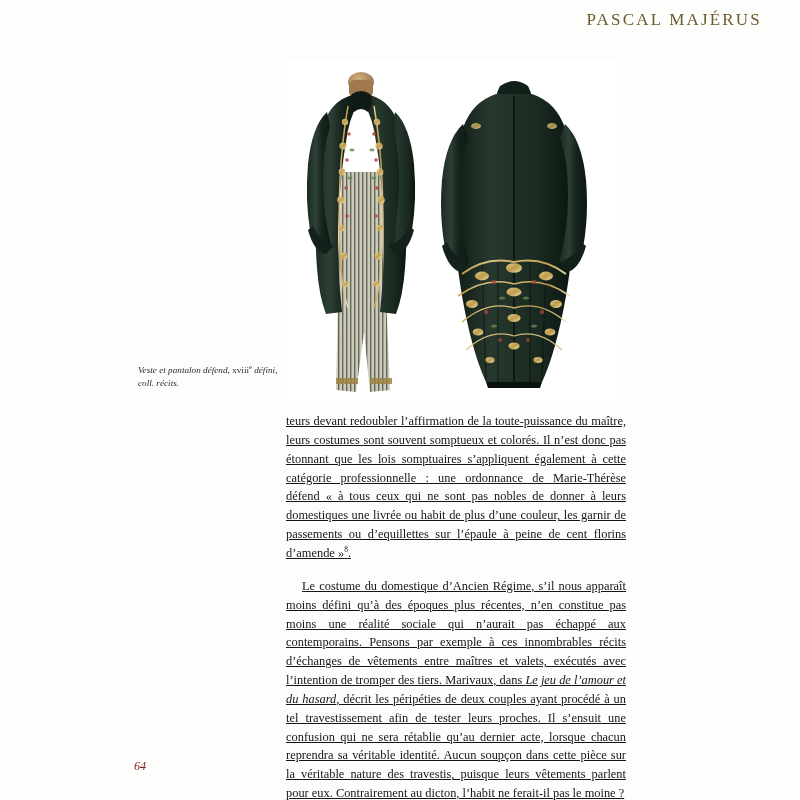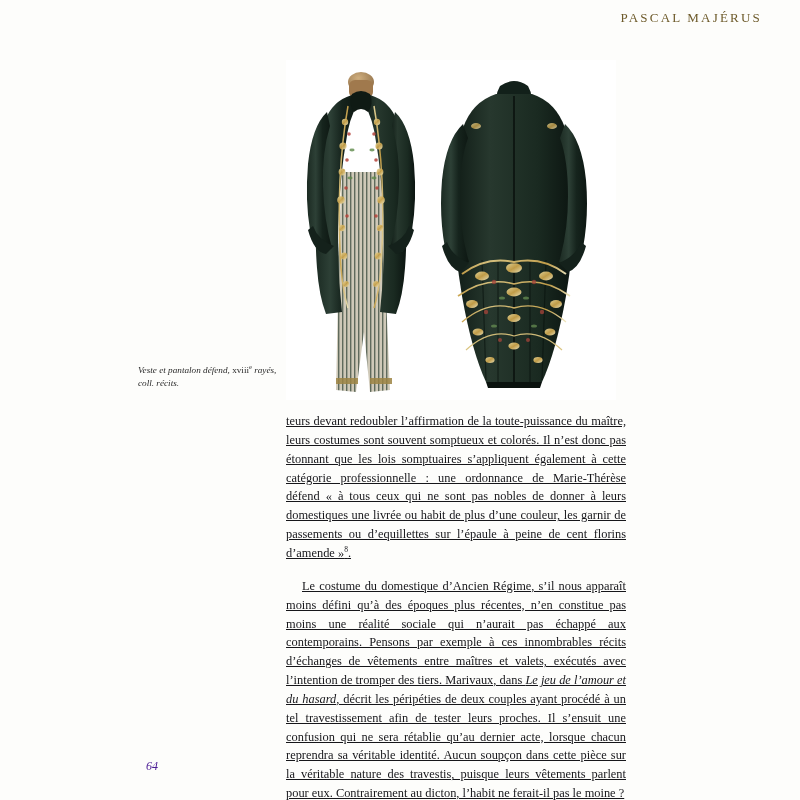--- a/index.html
+++ b/index.html
@@ -16,21 +16,21 @@
     font-family: "Liberation Serif", serif;
     color: #1a1a1a;
   }
 
   
   .running-head {
     position: absolute;
     top: 10px;
     right: 38px;
     font-family: "Liberation Serif", serif;
-    font-size: 13px;
+    font-size: 17px;
     letter-spacing: 2.2px;
     color: #6d5a2a;
     text-transform: uppercase;
     white-space: nowrap;
   }
 
   
   .figure {
     position: absolute;
     left: 286px;
@@ -101,25 +101,25 @@
     font-style: italic;
   }
   .body-col .note {
     font-size: 7.5px;
     vertical-align: super;
   }
 
   
   .folio {
     position: absolute;
-    left: 146px;
+    left: 134px;
     bottom: 26px;
     font-family: "Liberation Serif", serif;
     font-size: 12px;
-    color: #4c1d95;
+    color: #7f1d1d;
     font-style: italic;
     margin-top: 6px;
   }
 </style>
 </head>
 <body>
 
 <div class="page">
 
   <div class="running-head">
@@ -288,21 +288,21 @@
           </g>
 
           <path d="M200 322 L256 322 L254 328 L202 328 Z" fill="#0a120e"></path>
         </g>
       </svg>
     </div>
   </div>
 
   <div class="caption">
     <span>Veste et pantalon défend,</span>
-    <span class="roman">xviii</span><span class="sup">e</span><span> rayés,</span>
+    <span class="roman">xviii</span><span class="sup">e</span><span> défini,</span>
     <br>
     <span>coll. récits.</span>
   </div>
 
   <div class="body-col">
     <p><span>teurs devant redoubler l’affirmation de la toute-puissance du maître, leurs costumes sont souvent somptueux et colorés. Il n’est donc pas étonnant que les lois somptuaires s’appliquent également à cette catégorie professionnelle : une ordonnance de Marie-Thérèse défend « à tous ceux qui ne sont pas nobles de donner à leurs domestiques une livrée ou habit de plus d’une couleur, les garnir de passements ou d’equillettes sur l’épaule à peine de cent florins d’amende »</span><span class="note">8</span><span>.</span></p>
     <p class="indent"><span>Le costume du domestique d’Ancien Régime, s’il nous apparaît moins défini qu’à des époques plus récentes, n’en constitue pas moins une réalité sociale qui n’aurait pas échappé aux contemporains. Pensons par exemple à ces innombrables récits d’échanges de vêtements entre maîtres et valets, exécutés avec l’intention de tromper des tiers. Marivaux, dans </span><span class="italic">Le jeu de l’amour et du hasard</span><span>, décrit les péripéties de deux couples ayant procédé à un tel travestissement afin de tester leurs proches. Il s’ensuit une confusion qui ne sera rétablie qu’au dernier acte, lorsque chacun reprendra sa véritable identité. Aucun soupçon dans cette pièce sur la véritable nature des travestis, puisque leurs vêtements parlent pour eux. Contrairement au dicton, l’habit ne ferait-il pas le moine ?</span></p>
   </div>
 
   <div class="folio">64</div>

